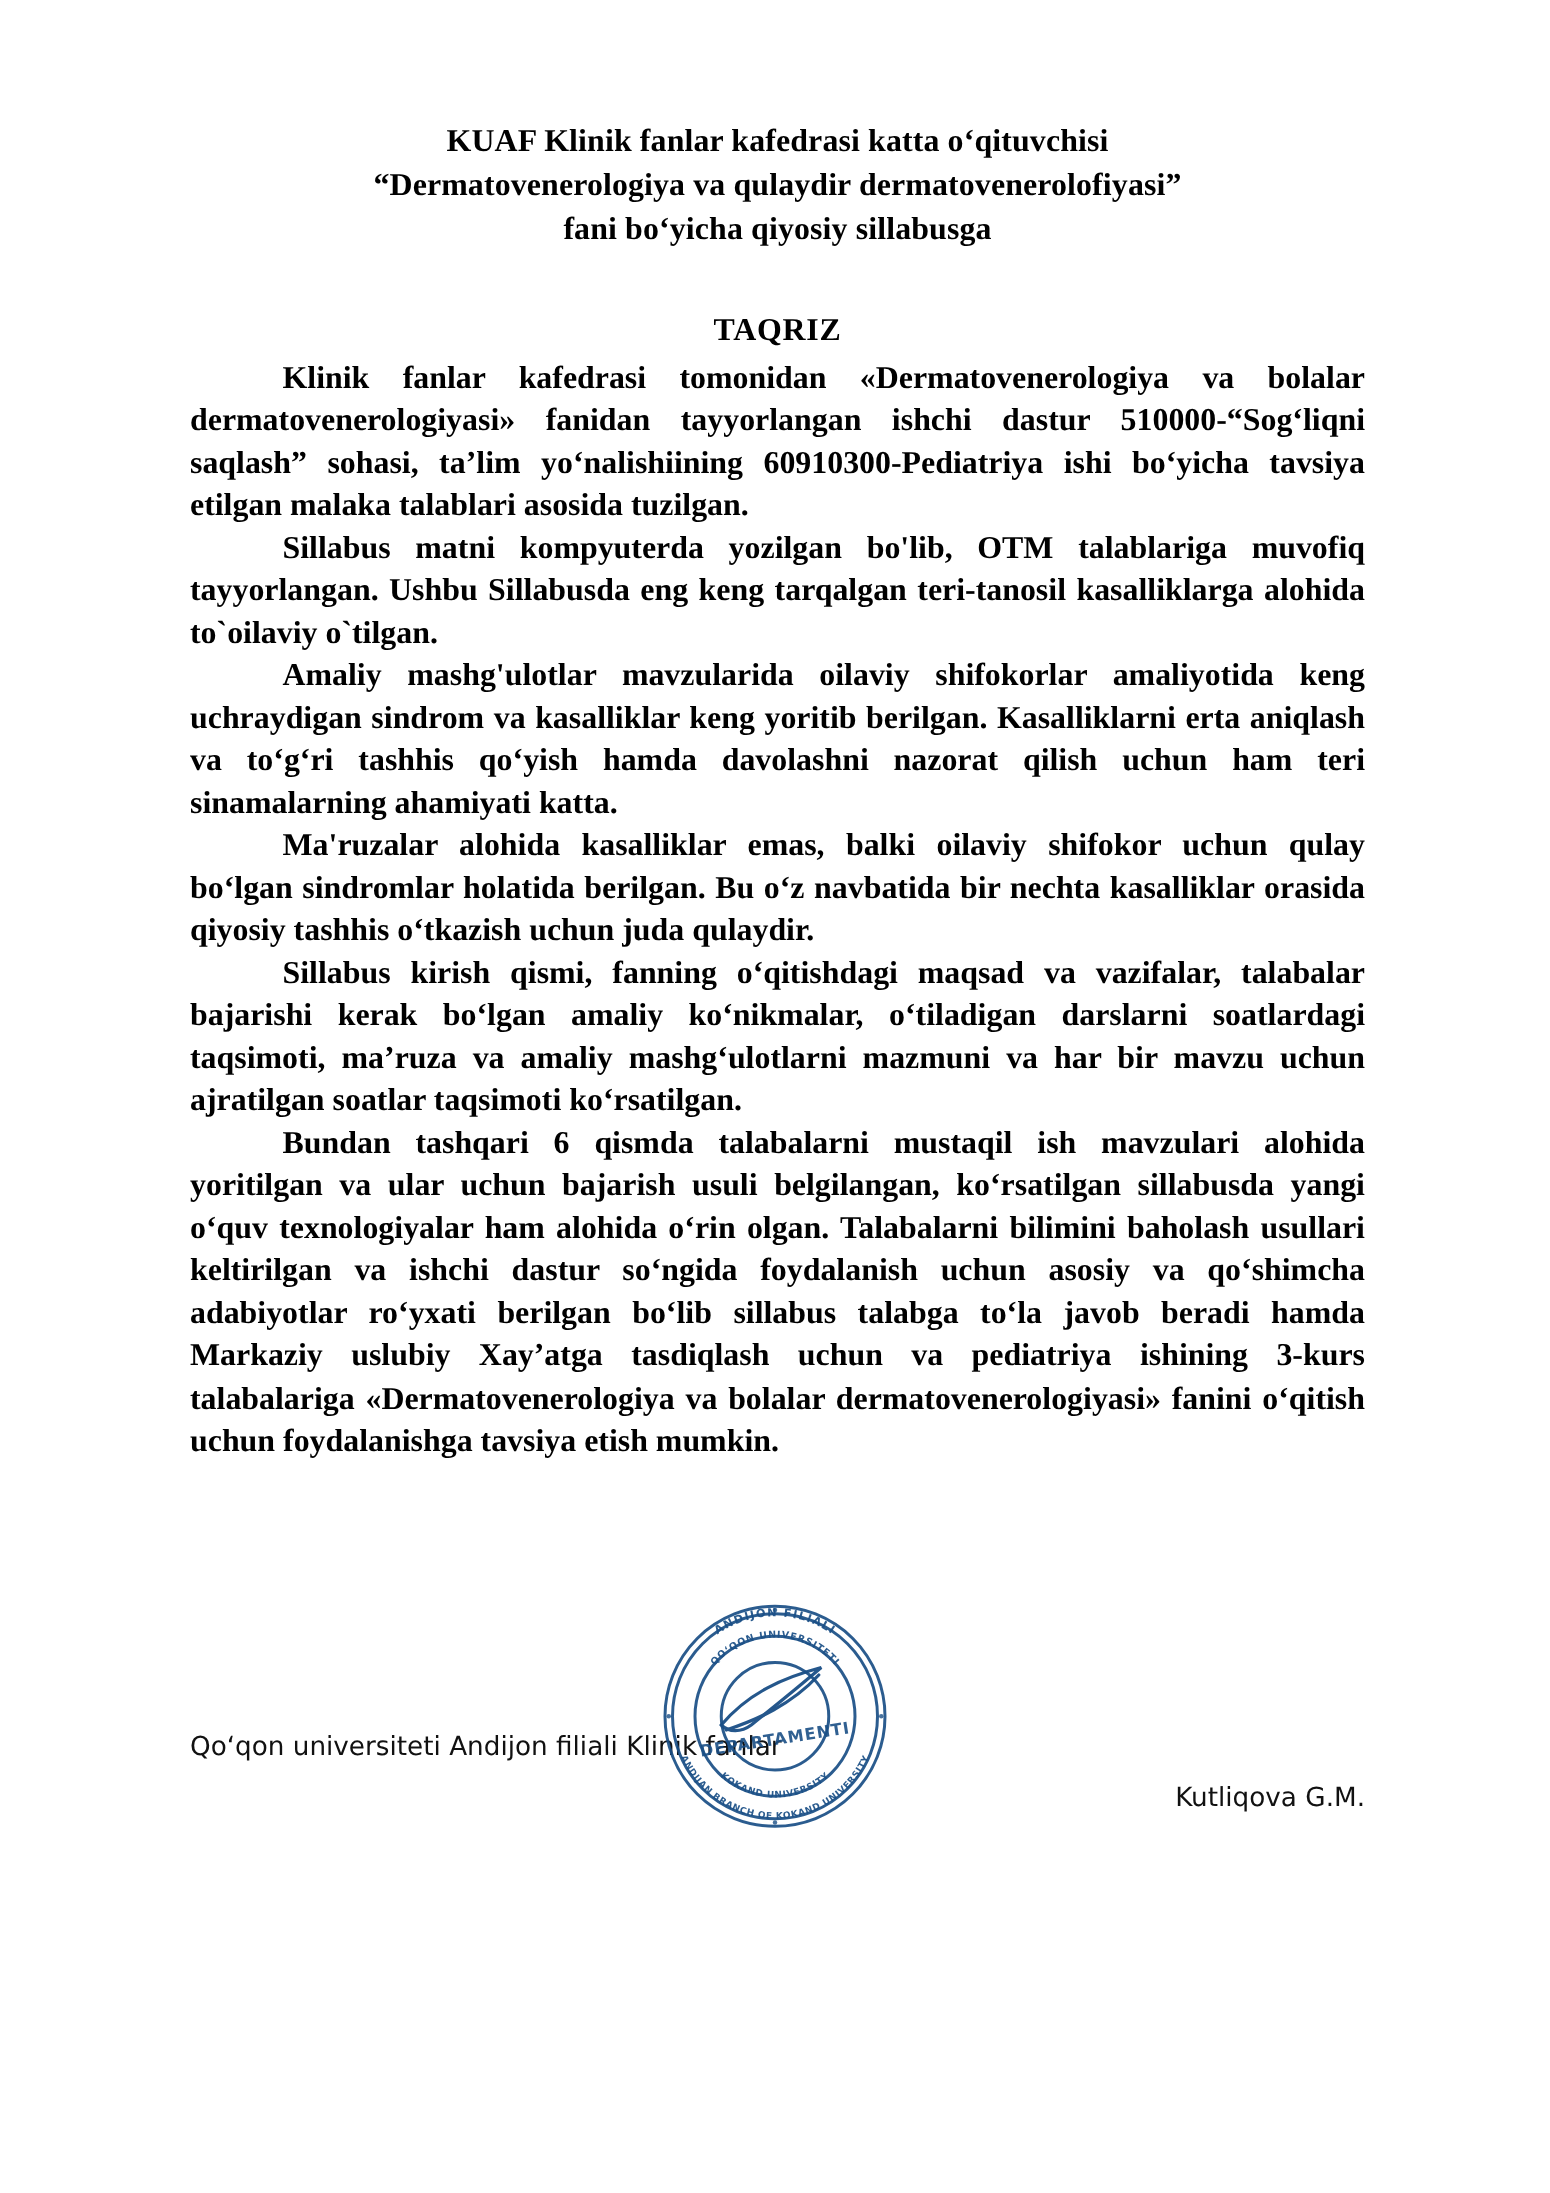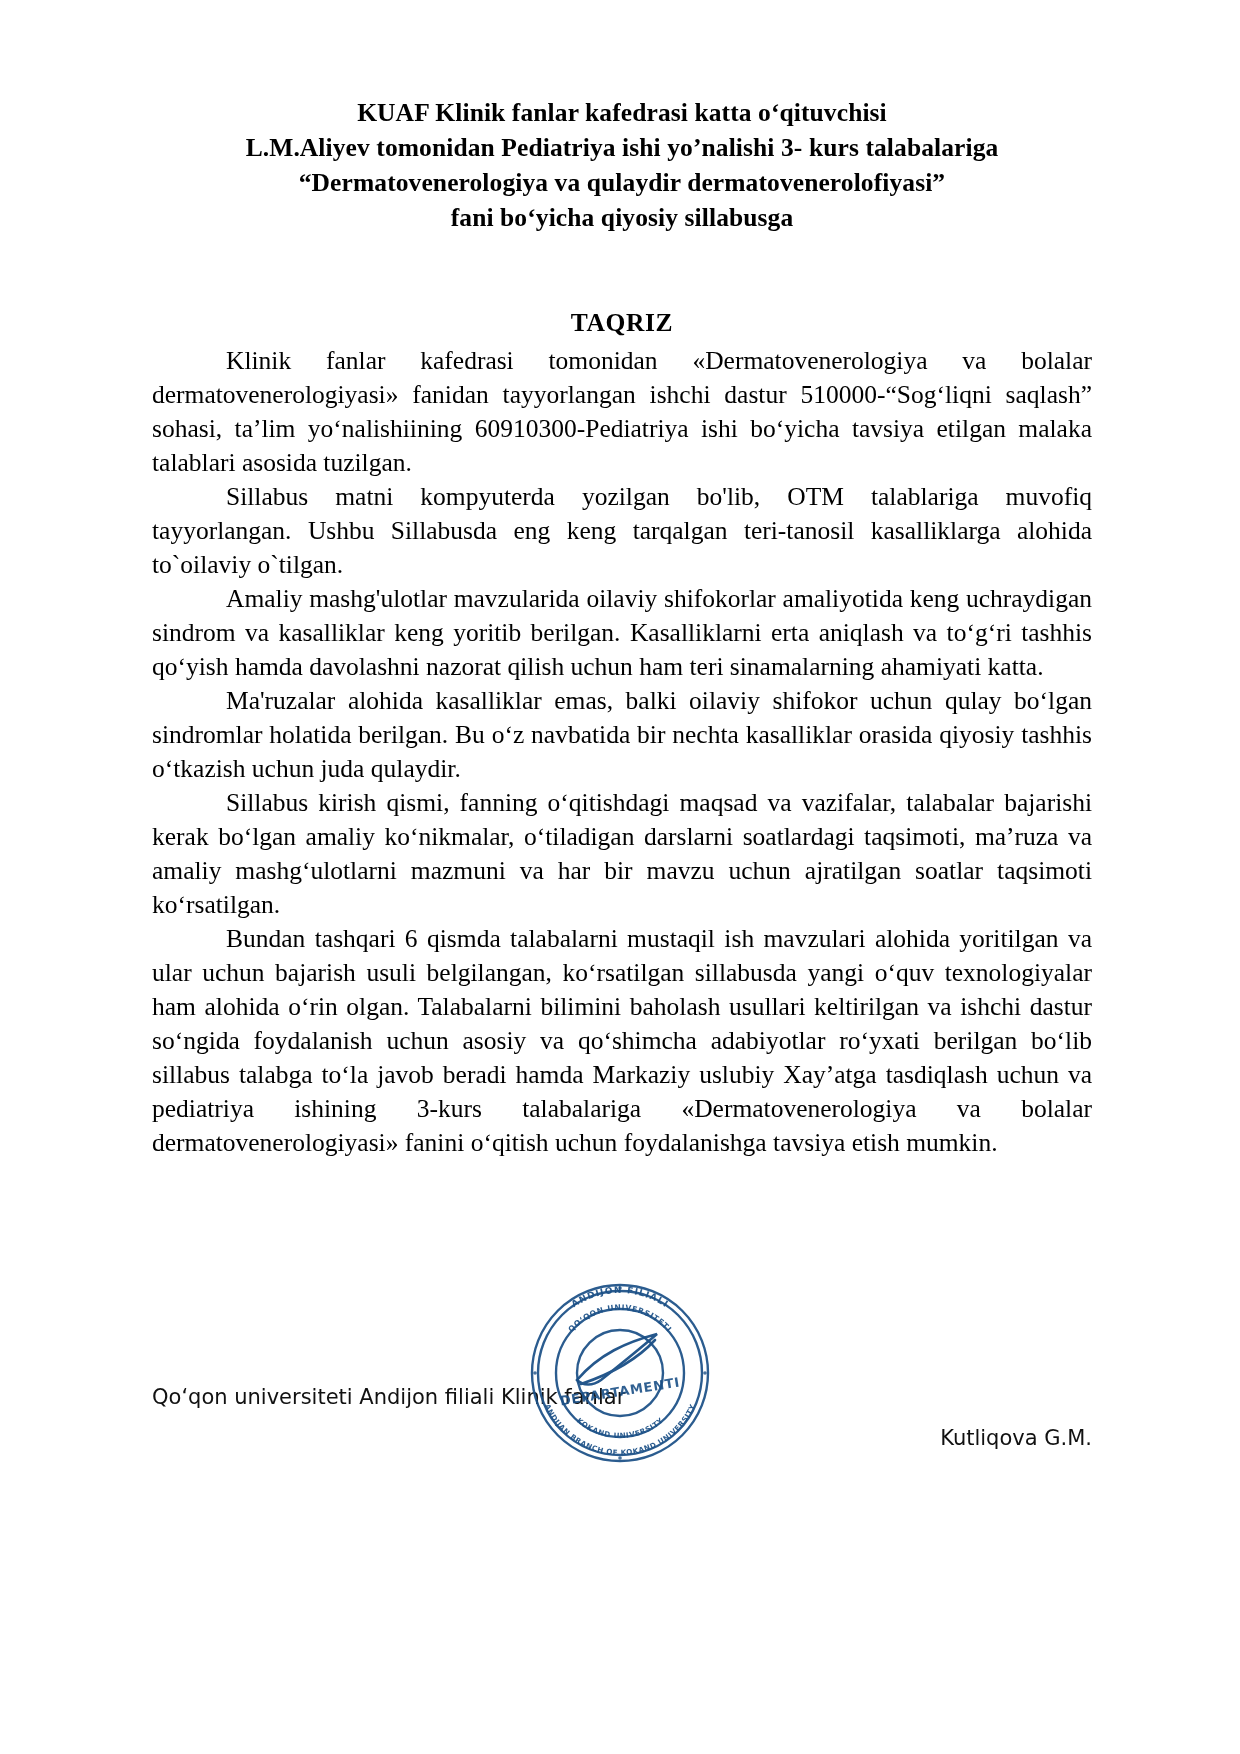--- a/index.html
+++ b/index.html
@@ -35,27 +35,28 @@
   .header .hline {
     display: block;
     white-space: nowrap;
   }
 
   
   .doc-title {
     text-align: center;
     font-weight: bold;
     font-size: 25.5px;
-    margin-top: 72px;
+    margin-top: 48px;
     letter-spacing: 0.6px;
   }
 
   
   .body-text {
     margin-top: 6px;
+    font-weight: bold;
   }
   .para {
     text-align: justify;
     text-justify: inter-word;
     font-size: 25.5px;
     line-height: 1.335;
     text-indent: 74px;
     margin: 0;
     hyphens: none;
   }
@@ -101,21 +102,20 @@
 </style>
 </head>
 <body>
 
 <div class="page">
 
   <div class="content">
 
     <div class="header">
       <span class="hline">KUAF Klinik fanlar kafedrasi katta o‘qituvchisi</span>
-      <span class="hline">L.M.Aliyev tomonidan Pediatriya  ishi yo’nalishi 3- kurs talabalariga</span>
       <span class="hline">“Dermatovenerologiya va qulaydir dermatovenerolofiyasi”</span>
       <span class="hline">fani bo‘yicha qiyosiy sillabusga</span>
     </div>
 
     <div class="doc-title">TAQRIZ</div>
 
     <div class="body-text">
       <p class="para">Klinik fanlar kafedrasi tomonidan «Dermatovenerologiya va bolalar dermatovenerologiyasi» fanidan tayyorlangan  ishchi dastur 510000-“Sog‘liqni saqlash” sohasi, ta’lim yo‘nalishiining 60910300-Pediatriya ishi bo‘yicha tavsiya etilgan malaka talablari asosida tuzilgan.</p>
       <p class="para">Sillabus matni kompyuterda yozilgan bo'lib, OTM talablariga muvofiq tayyorlangan. Ushbu Sillabusda eng keng tarqalgan teri-tanosil kasalliklarga alohida to`oilaviy o`tilgan.</p>
       <p class="para">Amaliy mashg'ulotlar mavzularida oilaviy shifokorlar amaliyotida keng uchraydigan sindrom va kasalliklar keng yoritib berilgan. Kasalliklarni erta aniqlash va to‘g‘ri tashhis qo‘yish hamda davolashni nazorat qilish uchun ham teri sinamalarning ahamiyati katta.</p>

